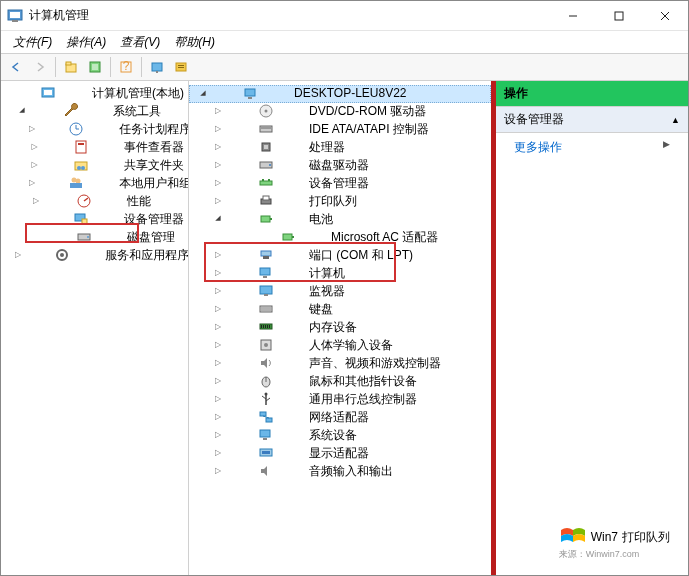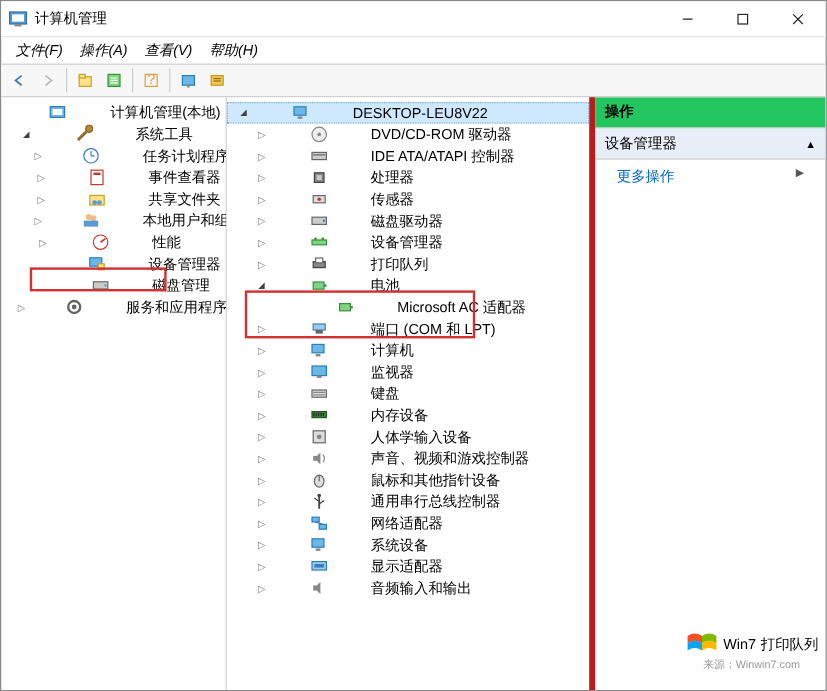--- a/index.html
+++ b/index.html
@@ -15,31 +15,31 @@
 .toolbar .tb-btn { width: 22px; height: 22px; display: flex; align-items: center; justify-content: center; border: 1px solid transparent; }
 .toolbar .sep { width: 1px; height: 20px; background: #ccc; margin: 0 2px; }
 .content { display: flex; height: calc(100% - 80px); }
 .left-pane { width: 188px; border-right: 1px solid #d0d0d0; overflow: auto; padding: 4px 0; }
 .middle-pane { flex: 1; border-right: 5px solid #b91c1c; overflow: auto; padding: 4px 0; position: relative; }
 .right-pane { width: 192px; overflow: auto; }
 .right-pane .header { background: #22c55e; padding: 4px 8px; font-weight: bold; border-bottom: 1px solid #d0d0d0; }
 .right-pane .section { background: #e8eef7; padding: 4px 8px; border-bottom: 1px solid #d0d0d0; display: flex; justify-content: space-between; align-items: center; }
 .right-pane .section .arrow { font-size: 9px; }
 .right-pane .action { padding: 6px 18px; color: #0066cc; }
-.tree-item { display: flex; align-items: center; height: 18px; padding-right: 4px; white-space: nowrap; cursor: default; gap: 32px; }
+.tree-item { display: flex; align-items: flex-start; height: 18px; padding-right: 4px; white-space: nowrap; cursor: default; gap: 32px; }
 .tree-item.selected { background: #cde8ff; border: 1px dotted #7aacd6; }
 .expander { width: 14px; height: 14px; display: flex; align-items: center; justify-content: center; font-size: 9px; color: #555; }
 .expander.collapsed::before { content: "▷"; font-size: 8px; color: #7a7a7a; }
 .expander.expanded::before { content: "◢"; font-size: 7px; color: #404040; }
 .expander.none::before { content: ""; }
 .node-icon { width: 16px; height: 16px; margin: 0 3px 0 1px; flex-shrink: 0; }
 .hl-box { position: absolute; border: 2px solid #d03030; pointer-events: none; }
 .hl-left { left: 24px; top: 142px; width: 114px; height: 20px; z-index: 5; }
 .hl-mid { left: 15px; top: 161px; width: 192px; height: 40px; z-index: 5; }
-.wm-wrap { position: absolute; right: 6px; bottom: 14px; text-align: center; }
+.wm-wrap { position: absolute; right: 18px; bottom: 14px; text-align: left; }
 </style>
 </head>
 <body>
 
 <div class="titlebar">
   <svg class="app-icon" viewBox="0 0 16 16">
       <rect x="1" y="2" width="14" height="10" fill="#5b9bd5" stroke="#2e6da4"></rect>
       <rect x="3" y="4" width="10" height="6" fill="#fff"></rect>
       <rect x="5" y="12" width="6" height="2" fill="#888"></rect>
     </svg>
@@ -238,28 +238,20 @@
         <span class="expander collapsed"></span>
         <svg class="node-icon" viewBox="0 0 16 16">
           <rect x="4" y="4" width="8" height="8" fill="#888" stroke="#444"></rect>
           <rect x="6" y="6" width="4" height="4" fill="#ccc"></rect>
         </svg>
         <span>处理器</span>
       </div>
     <div class="tree-item" style="padding-left:22px">
         <span class="expander collapsed"></span>
         <svg class="node-icon" viewBox="0 0 16 16">
-          <rect x="3" y="5" width="10" height="6" fill="#ddd" stroke="#666"></rect>
-          <circle cx="8" cy="8" r="1.5" fill="#c0392b"></circle>
-        </svg>
-        <span>传感器</span>
-      </div>
-    <div class="tree-item" style="padding-left:22px">
-        <span class="expander collapsed"></span>
-        <svg class="node-icon" viewBox="0 0 16 16">
           <rect x="2" y="5" width="12" height="6" fill="#ccc" stroke="#666"></rect>
           <circle cx="12" cy="8" r="1" fill="#3a7cc0"></circle>
         </svg>
         <span>磁盘驱动器</span>
       </div>
     <div class="tree-item" style="padding-left:22px">
         <span class="expander collapsed"></span>
         <svg class="node-icon" viewBox="0 0 16 16">
           <rect x="2" y="6" width="12" height="4" fill="#7fd47f" stroke="#3a8f3a"></rect>
           <rect x="4" y="4" width="2" height="2" fill="#3a8f3a"></rect>

